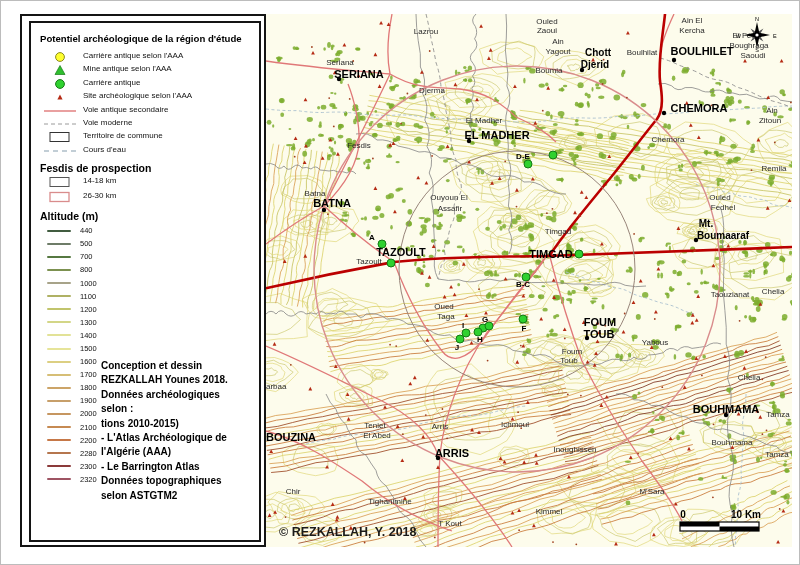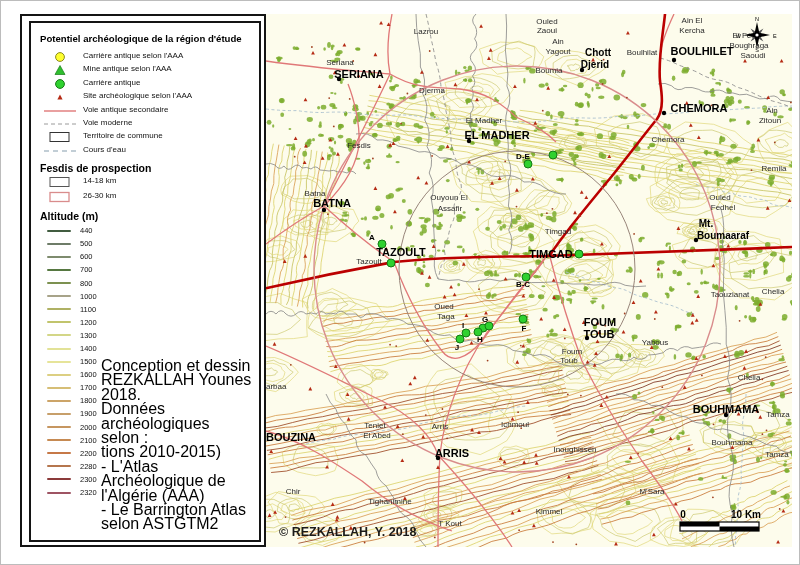--- a/index.html
+++ b/index.html
@@ -13,21 +13,21 @@
   .l-row{display:flex;align-items:flex-start;height:13.4px}
   .l-sym{width:46px;display:flex;justify-content:center;align-items:center;flex:none}
   .l-text{font-size:8px;color:#111;white-space:nowrap}
   .l-sec{font-size:10.5px;font-weight:bold;color:#000;margin:4px 0 2px 3px}
   .p-row{display:flex;align-items:flex-start;height:15px}
   .p-sym{width:46px;display:flex;justify-content:center;flex:none}
   .alt-row{display:flex;align-items:center;height:13.1px}
   .alt-sym{width:34px;flex:none;display:flex;justify-content:flex-end}
   .alt-line{height:2px;width:24px;border-radius:1px}
   .alt-val{font-size:7.5px;color:#111;margin-left:9px}
-  #credits{position:absolute;left:70px;top:336px;width:160px;font-size:16px;font-weight:normal;line-height:14.4px;color:#000;z-index:4}
+  #credits{position:absolute;left:70px;top:336px;width:160px;font-size:10px;font-weight:bold;line-height:14.4px;color:#000;z-index:4}
 </style>
 </head>
 <body>
 
 <div id="outer">
   <div id="frame"></div>
 
   <div id="map-wrap">
     <svg id="map" width="528" height="533" viewBox="0 0 528 533" xmlns="http://www.w3.org/2000/svg">
         <rect x="0" y="0" width="528" height="533" fill="#fdfcec"></rect>
@@ -1594,26 +1594,20 @@
           <span class="alt-val">440</span>
         </div>
         <div class="alt-row">
           <span class="alt-sym">
             <span class="alt-line" style="background: rgb(110, 124, 104);"></span>
           </span>
           <span class="alt-val">500</span>
         </div>
         <div class="alt-row">
           <span class="alt-sym">
-            <span class="alt-line" style="background: rgb(126, 139, 110);"></span>
-          </span>
-          <span class="alt-val">600</span>
-        </div>
-        <div class="alt-row">
-          <span class="alt-sym">
             <span class="alt-line" style="background: rgb(86, 120, 65);"></span>
           </span>
           <span class="alt-val">700</span>
         </div>
         <div class="alt-row">
           <span class="alt-sym">
             <span class="alt-line" style="background: rgb(124, 145, 80);"></span>
           </span>
           <span class="alt-val">800</span>
         </div>
@@ -1716,16 +1710,17 @@
       </div>
     <div id="credits">
         <div>Conception et dessin</div>
         <div>REZKALLAH Younes 2018.</div>
         <div>Données archéologiques</div>
         <div>selon :</div>
         <div>tions 2010-2015)</div>
         <div>- L'Atlas Archéologique de</div>
         <div>l'Algérie (AAA)</div>
         <div>- Le Barrington Atlas</div>
+        <div>Données topographiques</div>
         <div>selon ASTGTM2</div>
       </div>
   </div>
 </div>
 
 </body></html>

